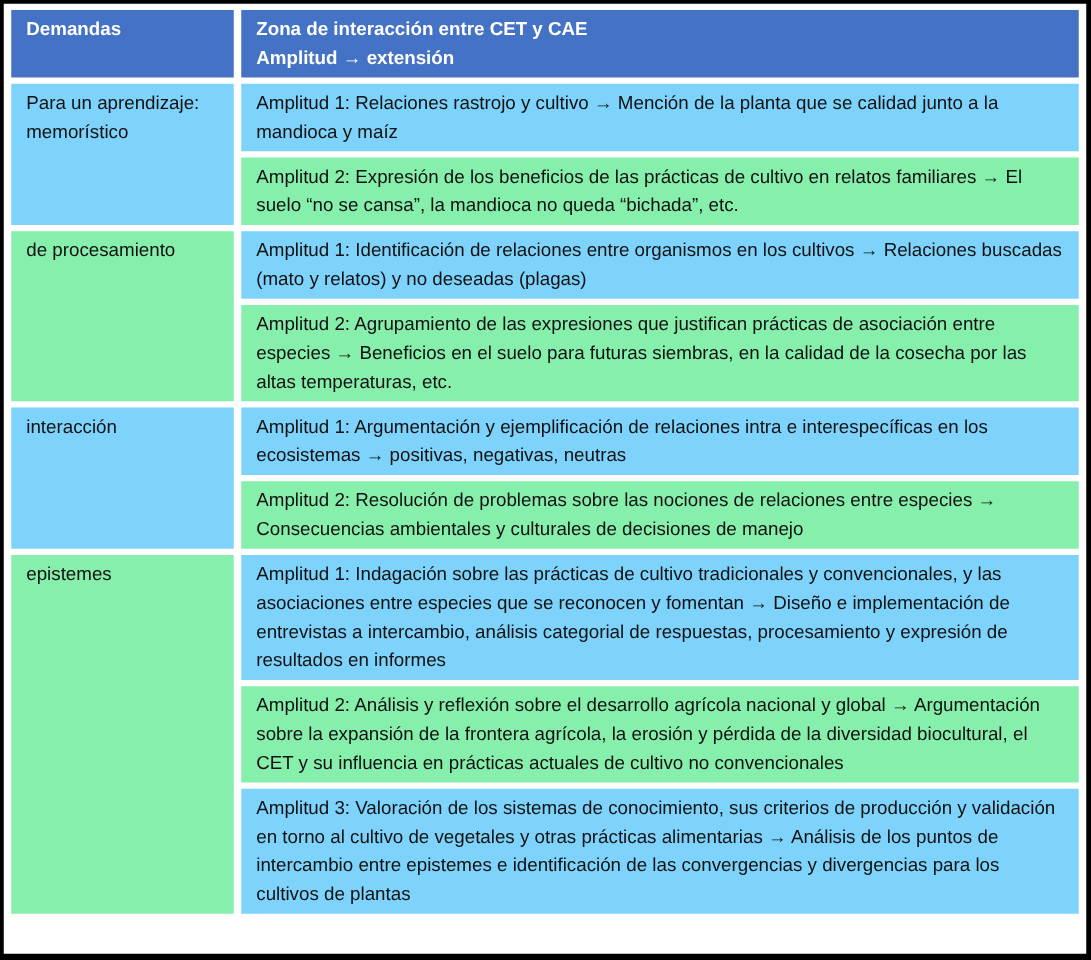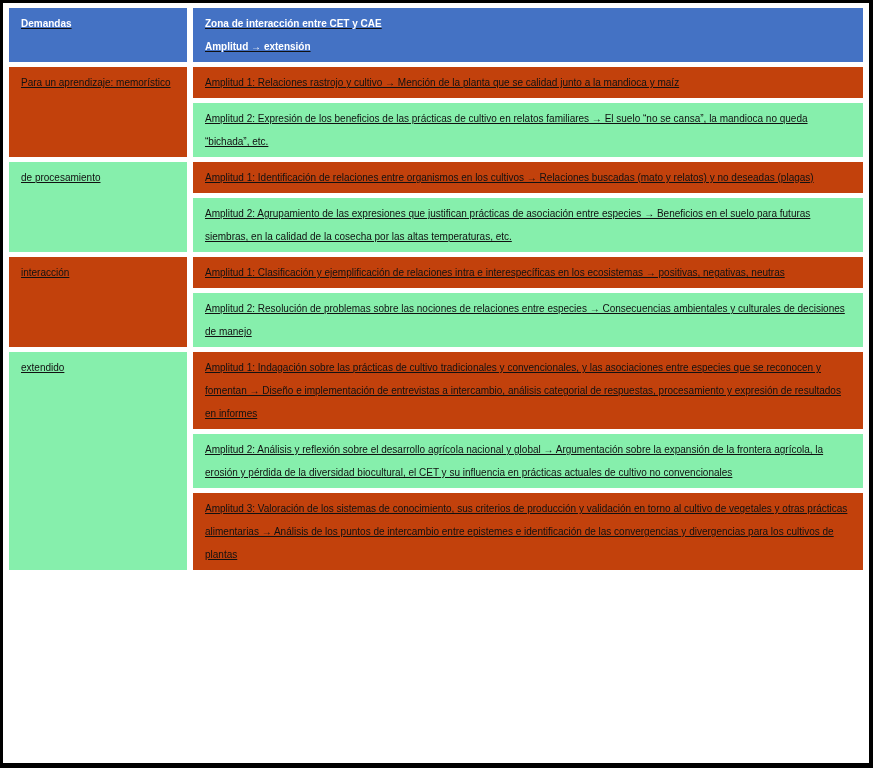--- a/index.html
+++ b/index.html
@@ -20,39 +20,38 @@
     height: 100%;
     box-sizing: border-box;
     background: #ffffff;
     overflow: hidden;
   }
   table.demands {
     width: 100%;
     table-layout: fixed;
     border-collapse: separate;
     border-spacing: 6px 5px;
-    font-size: 10px;
+    font-size: 15px;
     line-height: 23px;
     color: #111111;
-    text-decoration: underline;
   }
   col.col-demands { width: 178px; }
   th, td {
     text-align: left;
     vertical-align: top;
     padding: 4px 12px;
     box-sizing: border-box;
     word-wrap: break-word;
   }
   th.hdr {
     background: #4472C4;
     color: #ffffff;
     font-weight: bold;
   }
-  td.band-dark { background: #c2410c; }
+  td.band-dark { background: #7dd3fc; }
   td.band-light { background: #86efac; }
 </style>
 </head>
 <body>
 
 <div class="frame">
   <div class="inner">
     <table class="demands">
       <colgroup>
         <col class="col-demands">
@@ -80,28 +79,28 @@
         <tr>
           <td rowspan="2" class="band-light">de procesamiento</td>
           <td class="band-dark">Amplitud 1: Identificación de relaciones entre organismos en los cultivos → Relaciones buscadas (mato y relatos) y no deseadas (plagas)</td>
         </tr>
         <tr>
           <td class="band-light">Amplitud 2: Agrupamiento de las expresiones que justifican prácticas de asociación entre especies → Beneficios en el suelo para futuras siembras, en la calidad de la cosecha por las altas temperaturas, etc.</td>
         </tr>
 
         <tr>
           <td rowspan="2" class="band-dark">interacción</td>
-          <td class="band-dark">Amplitud 1: Clasificación y ejemplificación de relaciones intra e interespecíficas en los ecosistemas → positivas, negativas, neutras</td>
+          <td class="band-dark">Amplitud 1: Argumentación y ejemplificación de relaciones intra e interespecíficas en los ecosistemas → positivas, negativas, neutras</td>
         </tr>
         <tr>
           <td class="band-light">Amplitud 2: Resolución de problemas sobre las nociones de relaciones entre especies  →  Consecuencias ambientales y culturales de decisiones de manejo</td>
         </tr>
 
         <tr>
-          <td rowspan="3" class="band-light">extendido</td>
+          <td rowspan="3" class="band-light">epistemes</td>
           <td class="band-dark">Amplitud 1: Indagación sobre las prácticas de cultivo tradicionales y convencionales, y las asociaciones entre especies que se reconocen y fomentan → Diseño e implementación de entrevistas a intercambio, análisis categorial de respuestas, procesamiento y expresión de resultados en informes</td>
         </tr>
         <tr>
           <td class="band-light">Amplitud 2: Análisis y reflexión sobre el desarrollo agrícola nacional y global → Argumentación sobre la expansión de la frontera agrícola, la erosión y pérdida de la diversidad biocultural, el CET y su influencia en prácticas actuales de cultivo no convencionales</td>
         </tr>
         <tr>
           <td class="band-dark">Amplitud 3: Valoración de los sistemas de conocimiento, sus criterios de producción y validación en torno al cultivo de vegetales y otras prácticas alimentarias → Análisis de los puntos de intercambio entre epistemes e identificación de las convergencias y divergencias para los cultivos de plantas</td>
         </tr>
       </tbody>
     </table>

